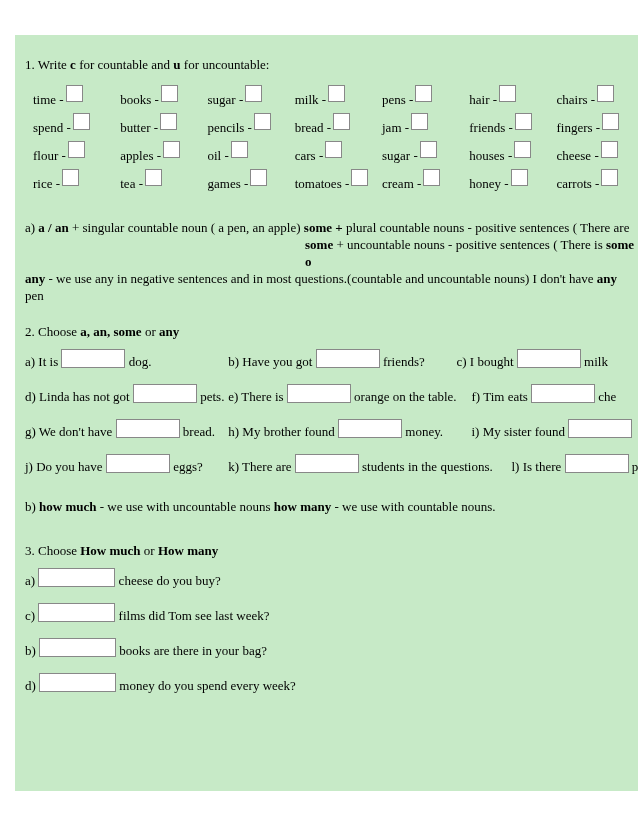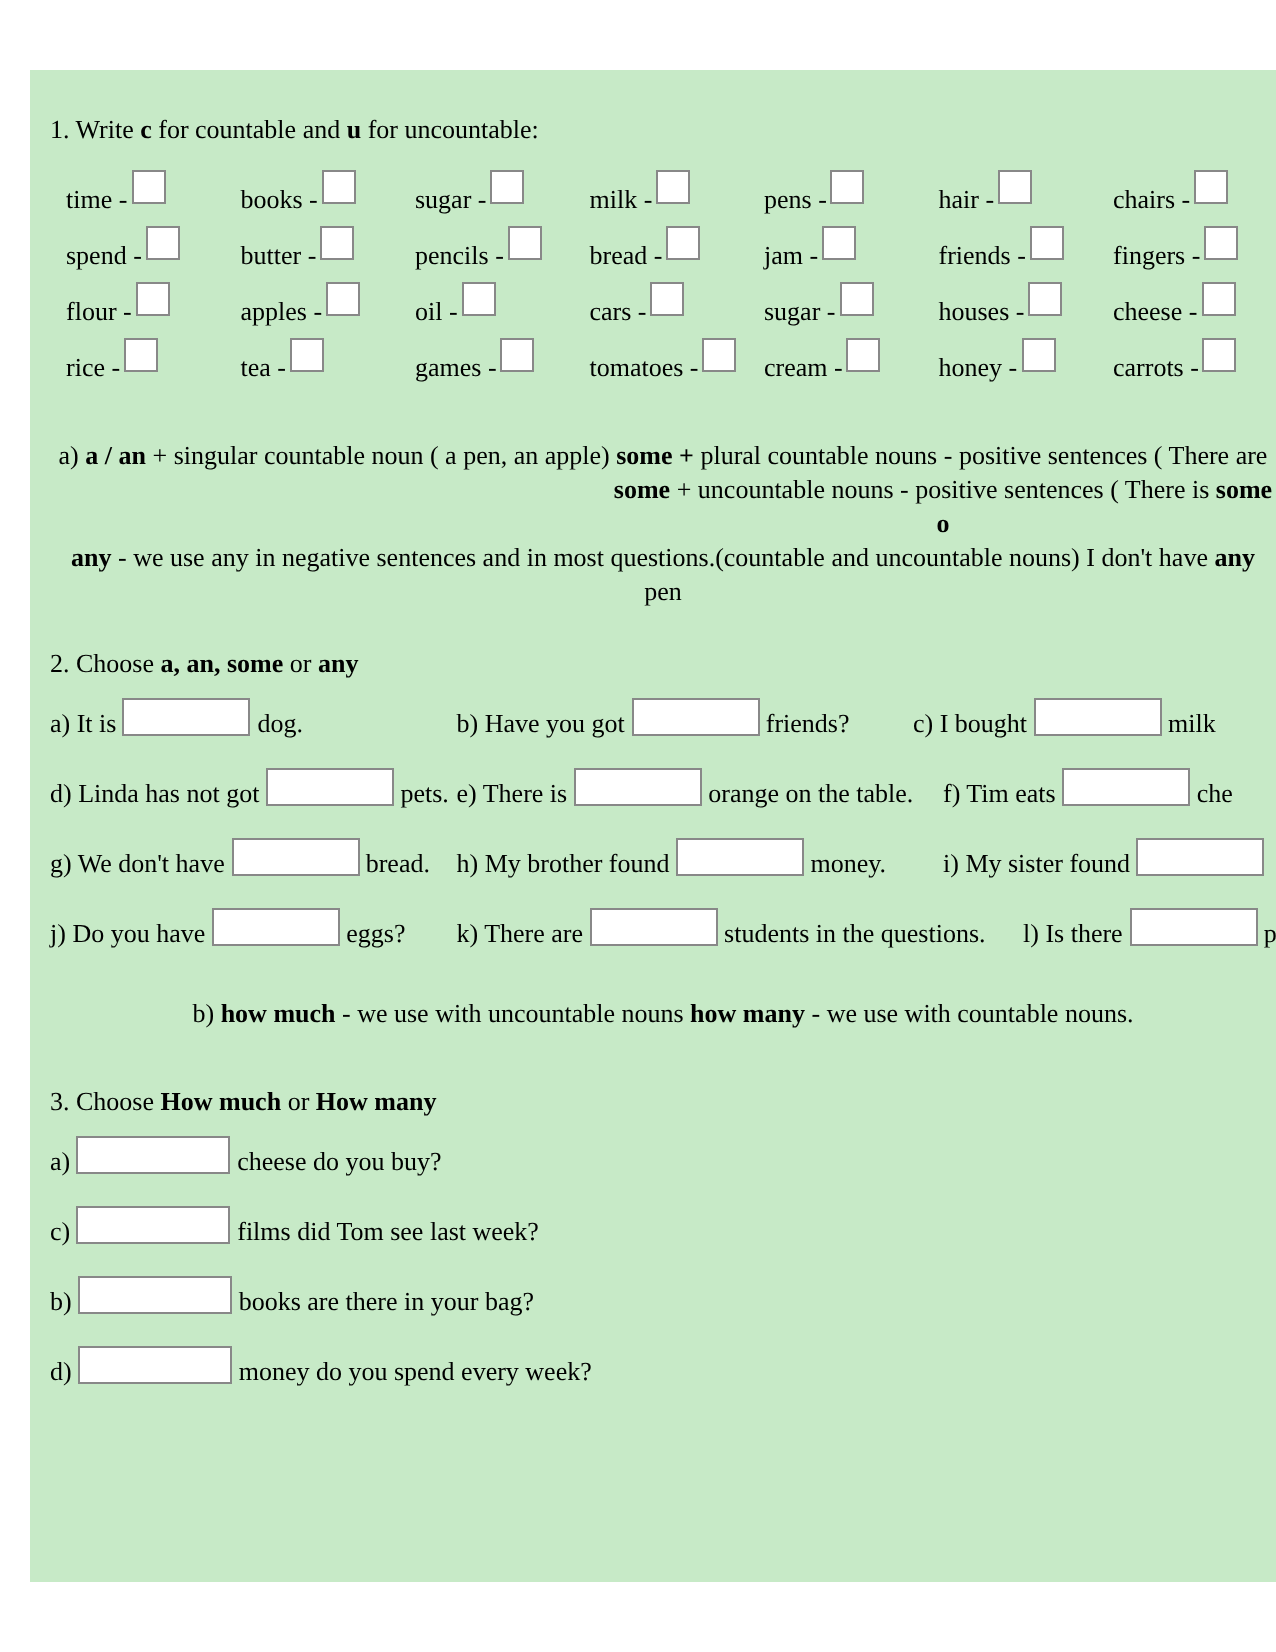--- a/index.html
+++ b/index.html
@@ -59,21 +59,20 @@
     border: 1px solid #888;
     vertical-align: -2px;
   }
   .q1-grid {
     margin-left: 8px;
   }
   .q1-grid .cell { width: 84px; }
   .hint {
     margin-top: 14px;
     line-height: 17px;
-    text-align: center;
   }
   .q2 .row, .q3 .row {
     margin-top: 9px;
   }
   b { font-weight: bold; }
 </style>
 </head>
 <body>
 
 <div class="page">

